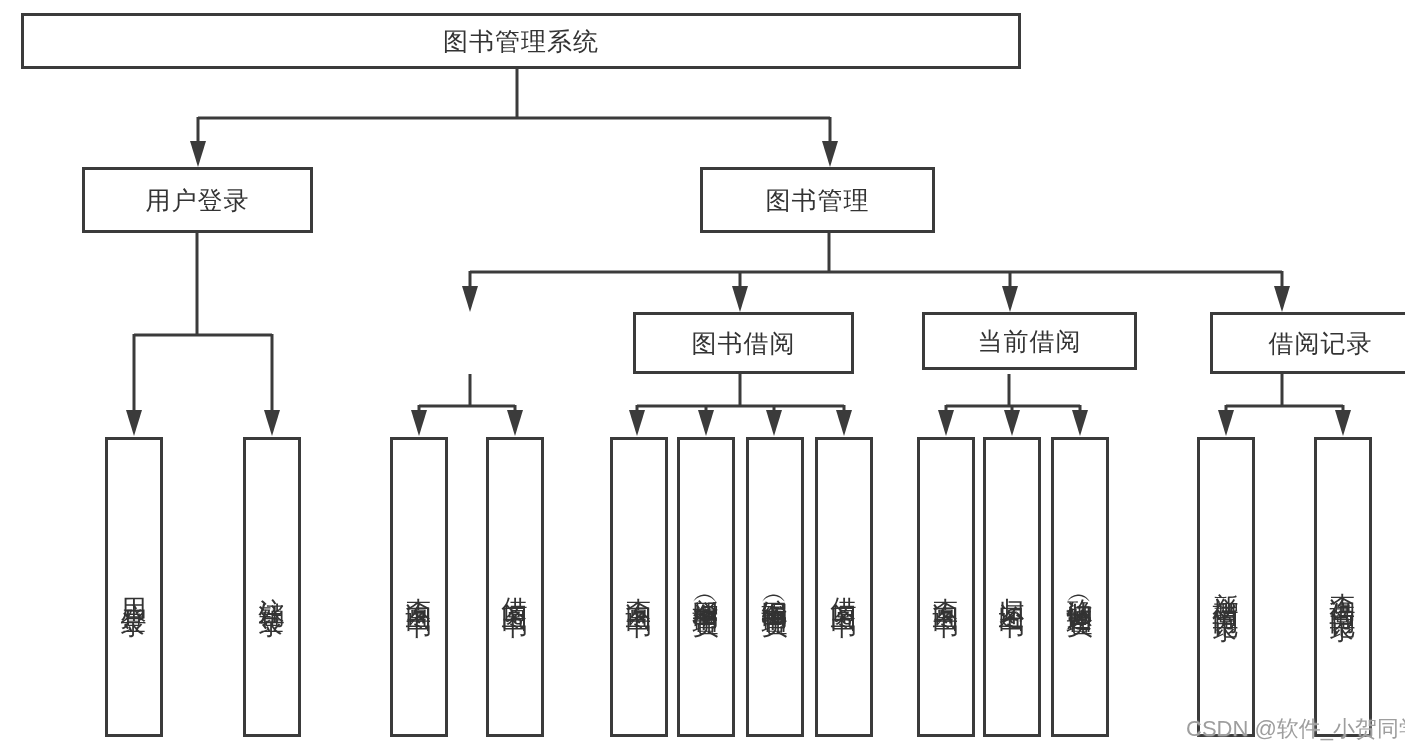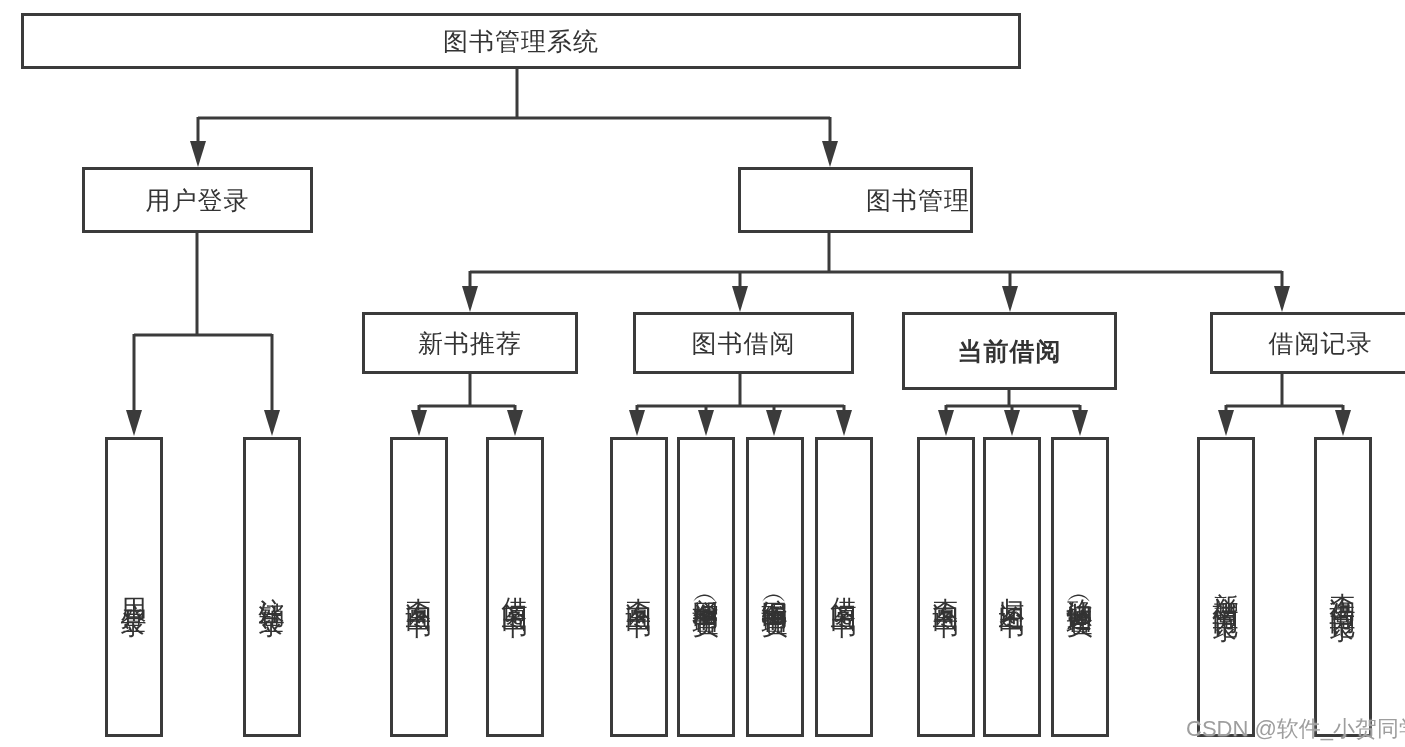--- a/index.html
+++ b/index.html
@@ -103,31 +103,28 @@
     <polygon points="1335,410 1351,410 1343,436" fill="#3b3b3b" stroke="none"></polygon>
   </svg>
 
   <div class="node h" style="left:21px;top:13px;width:1000px;height:56px;">
     <span>图书管理系统</span>
   </div>
 
   <div class="node h" style="left:82px;top:167px;width:231px;height:66px;">
     <span>用户登录</span>
   </div>
-  <div class="node h" style="left:738px;top:167px;width:235px;height:66px;justify-content:flex-end;">
+  <div class="node h" style="left:700px;top:167px;width:235px;height:66px;">
     <span>图书管理</span>
   </div>
 
-  <div class="node h" style="left:362px;top:312px;width:216px;height:62px;">
-    <span>新书推荐</span>
-  </div>
   <div class="node h" style="left:633px;top:312px;width:221px;height:62px;">
     <span>图书借阅</span>
   </div>
-  <div class="node h" style="left:902px;top:312px;width:215px;height:78px;font-weight:bold;">
+  <div class="node h" style="left:922px;top:312px;width:215px;height:58px;">
     <span>当前借阅</span>
   </div>
   <div class="node h" style="left:1172px;top:312px;width:221px;height:62px;margin-left:38px;">
     <span>借阅记录</span>
   </div>
 
   <div class="node v" style="left:105px;top:437px;width:58px;height:300px;">
     <span>用户登录</span>
   </div>
   <div class="node v" style="left:243px;top:437px;width:58px;height:300px;">

